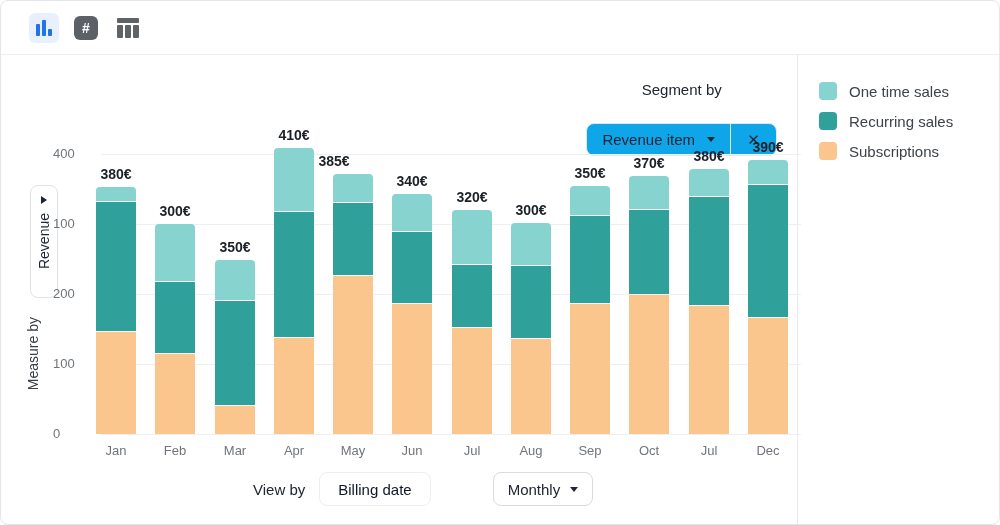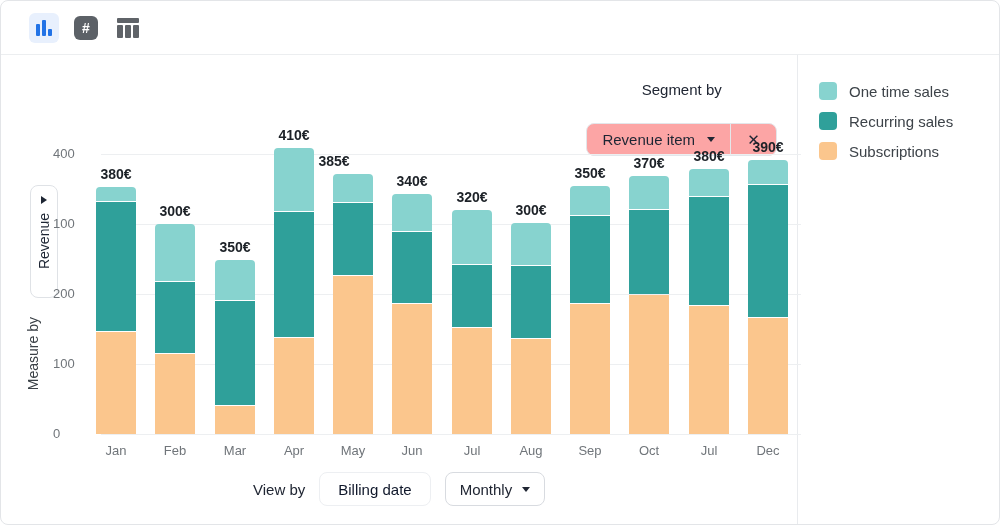--- a/index.html
+++ b/index.html
@@ -29,21 +29,21 @@
   .main { flex:1; display:flex; }
   .chart-section { position:relative; flex:1; }
   .legend-panel { width:202px; border-left:1px solid #e9ebee; padding:27px 0 0 21px; display:flex; flex-direction:column; gap:12px; }
   .legend-row { display:flex; align-items:center; gap:12px; }
   .legend-swatch { width:18px; height:18px; border-radius:4px; flex:0 0 18px; }
   .legend-label { font-size:15px; color:#3d4349; white-space:nowrap; }
 
   
   .segment-row { position:absolute; top:26px; right:20px; display:flex; align-items:center; gap:25px;flex-direction:column; }
   .seg-label { font-size:15px; color:#202633; }
-  .seg-control { display:flex; align-items:stretch; height:33px; border:1px solid #e3e6ea; border-radius:8px; background:#fca5a5; overflow:hidden; }
+  .seg-control { display:flex; align-items:stretch; height:33px; border:1px solid #e3e6ea; border-radius:8px; background:#0ea5e9; overflow:hidden; }
   .seg-dd { display:flex; align-items:center; gap:12px; padding:0 15px; border:none; background:transparent; font-size:15px; font-weight:500; color:#1d2533; cursor:pointer; font-family:"Liberation Sans", sans-serif; }
   .seg-div { width:1px; background:#e4e7ea; }
   .seg-x { width:45px; border:none; background:transparent; font-size:15px; color:#1d2533; cursor:pointer; display:flex; align-items:center; justify-content:center; }
 
   
   .measure-btn { position:absolute; left:29px; top:130px; width:28px; height:113px; background:#fff; border:1px solid #dfe2e6; border-radius:8px; display:flex; flex-direction:column; align-items:center; padding-top:10px; gap:9px; cursor:pointer; }
   .tri-right { width:0; height:0; border-top:4px solid transparent; border-bottom:4px solid transparent; border-left:6px solid #1d2533; }
   .vtext { writing-mode:vertical-rl; transform:rotate(180deg); }
   .measure-text { font-size:14px; font-weight:500; color:#1d2533; }
   .measure-by { position:absolute; left:24px; top:256px; height:86px; font-size:14px; color:#3a4046; display:flex; align-items:center; }
@@ -55,21 +55,21 @@
   .xlabel { position:absolute; width:60px; text-align:center; font-size:13px; color:#70757a; }
   .bar { position:absolute; display:flex; flex-direction:column; gap:1px; }
   .bar .seg { width:100%; }
   .bar .seg:first-child { border-radius:4px 4px 0 0; }
   .bar-label { position:absolute; width:70px; text-align:center; font-size:14px; font-weight:700; color:#1c2127; }
 
   
   .viewby-row { position:absolute; top:417px; left:252px; display:flex; align-items:center; gap:14px; }
   .viewby-label { font-size:15px; color:#202633; }
   .billing-btn { padding:0 18px; height:34px; border-color:#edeff2; color:#0f172a; font-size:15px; }
-  .monthly-btn { padding:0 14px; height:34px; gap:10px; font-size:15px; font-weight:500; color:#202633; border-color:#d8dbe0; }
+  .monthly-btn { padding:0 14px; height:34px; gap:10px; font-size:15px; font-weight:500; color:#202633; border-color:#d8dbe0;margin-left:48px; }
 </style>
 </head>
 <body>
 
 <div class="card">
 
   <div class="toolbar">
     <div class="toolbar-left">
       <button class="view-btn selected">
         <span class="bar-icon">

